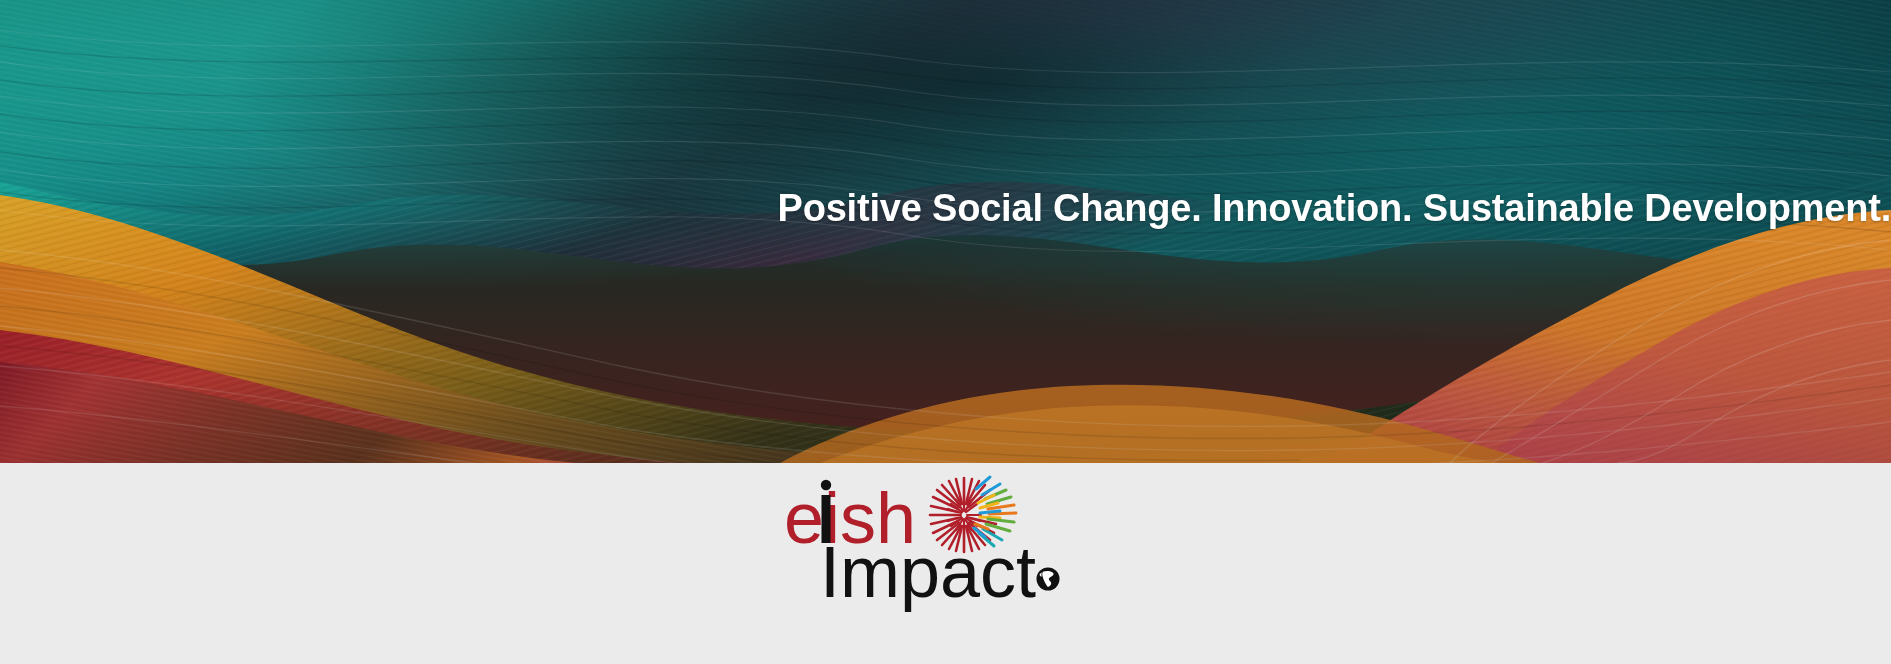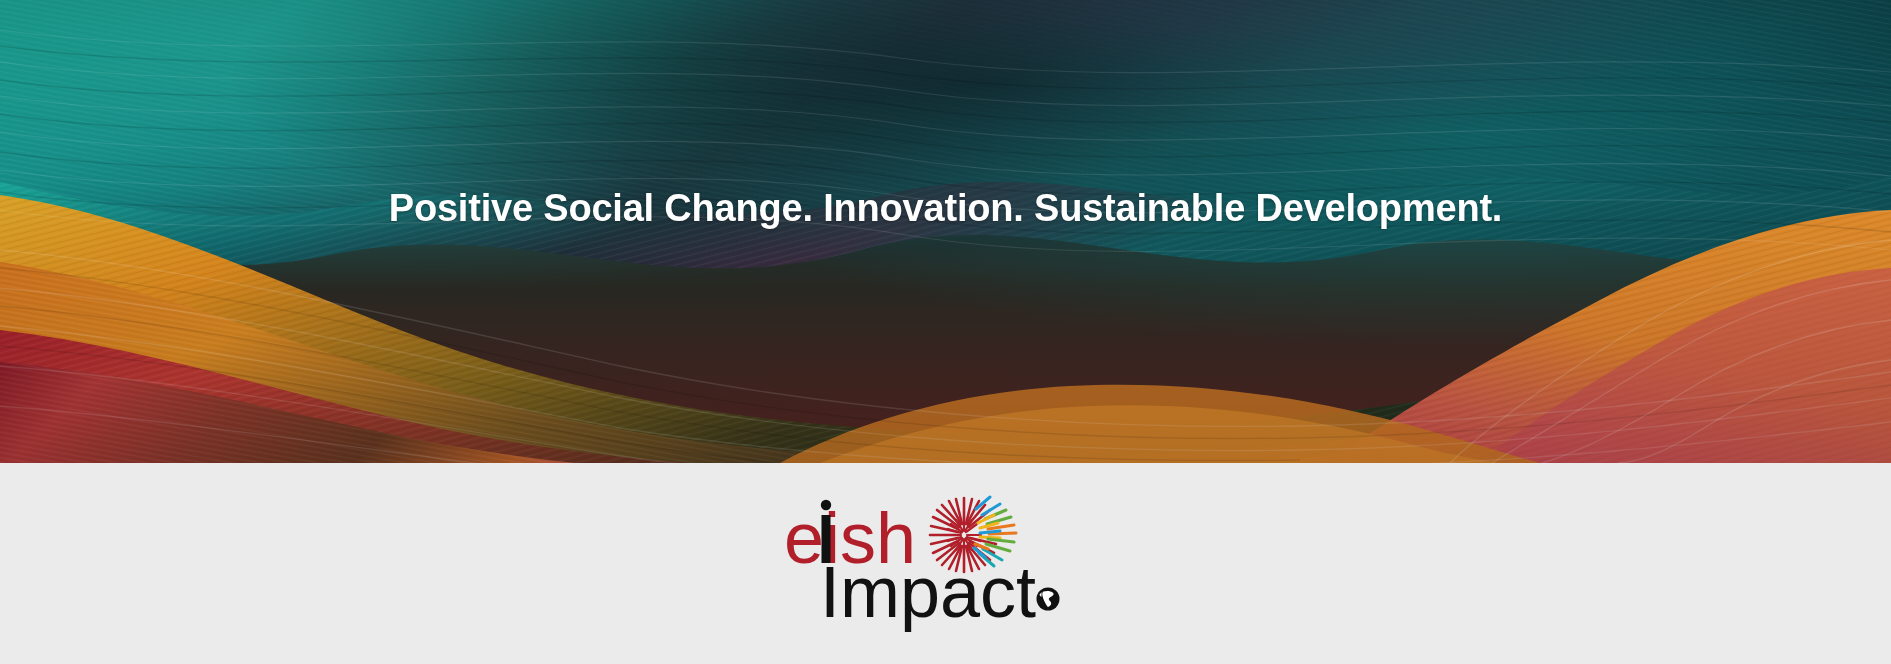--- a/index.html
+++ b/index.html
@@ -19,21 +19,21 @@
     position:absolute; left:0; top:0;
     width:1891px; height:463px;
     overflow:hidden;
     background:#0c2326;
   }
   .hero svg.bg { position:absolute; left:0; top:0; width:1891px; height:463px; display:block; }
 
   .hero-title-wrap {
     position:absolute; left:0; top:0;
     width:1891px; height:463px;
-    display:flex; align-items:center; justify-content:center;
+    display:flex; align-items:center; justify-content:flex-end;
     z-index:5; pointer-events:none;
   }
   .hero-title {
     color:#ffffff;
     font-size:38px;
     font-weight:700;
     letter-spacing:-0.2px;
     line-height:1;
     white-space:nowrap;
     text-shadow:0 1px 3px rgba(0,0,0,0.30);
@@ -43,21 +43,21 @@
   
   .logo-band {
     position:absolute; left:0; top:463px;
     width:1891px; height:201px;
     background:#ebebeb;
     display:flex; align-items:flex-start; justify-content:center;
   }
   .logo {
     position:relative;
     width:340px; height:160px;
-    margin-top:28px;
+    margin-top:8px;
   }
   .logo svg { display:block; width:340px; height:160px; }
 
   .word-eish { font-family:"Liberation Sans", sans-serif; font-weight:400; }
   .word-impact { font-family:"Liberation Sans", sans-serif; font-weight:400; }
 </style>
 </head>
 <body style="background: rgb(255, 255, 255);">
 
 <div id="page">

